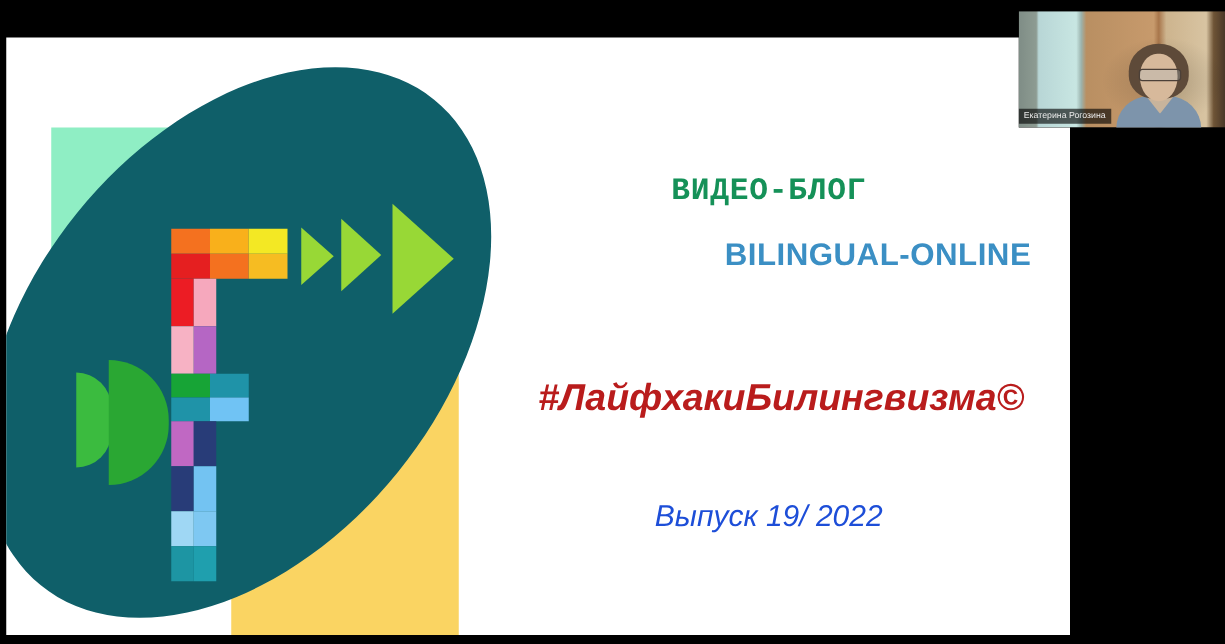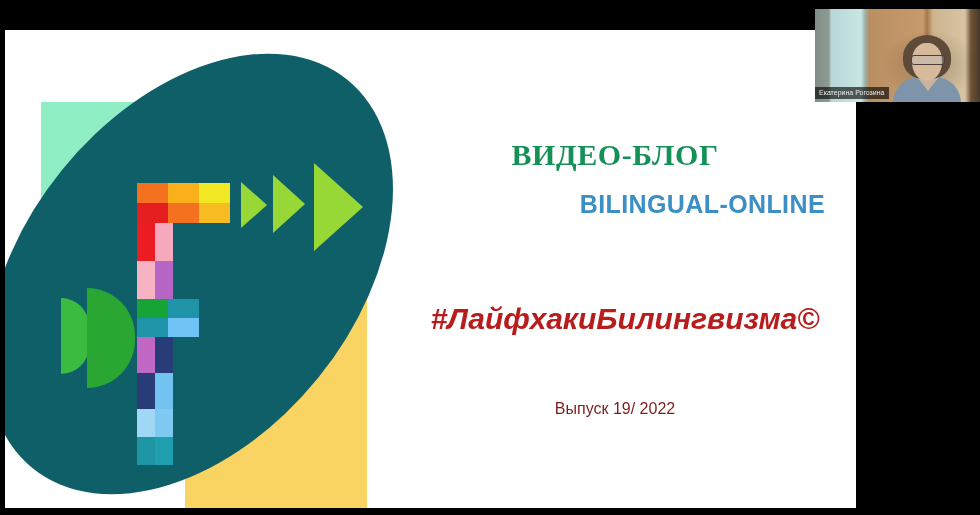--- a/index.html
+++ b/index.html
@@ -146,24 +146,24 @@
     width: 451px;
     height: 478px;
   }
 
   .title-1 {
     position: absolute;
     left: 0; top: 108px;
     width: 420px;
     text-align: center;
     color: #159158;
-    font-size: 30px;
+    font-size: 25px;
     font-weight: bold;
     letter-spacing: 0.6px;
-    font-family: Liberation Serif, serif;
+    font-family: Liberation Mono, monospace;
   }
   .title-2 {
     position: absolute;
     left: 0; top: 160px;
     width: 420px;
     text-align: right;
     color: #3b8fc4;
     font-size: 25px;
     font-weight: bold;
     letter-spacing: 0.4px;
@@ -178,22 +178,23 @@
     font-size: 30px;
     font-weight: bold;
     font-style: italic;
     font-family: "Liberation Sans", sans-serif;
   }
   .issue {
     position: absolute;
     left: 0; top: 370px;
     width: 420px;
     text-align: center;
-    color: #7f1d1d;
-    font-size: 16px;
+    color: #1d4ed8;
+    font-size: 24px;
+    font-style: italic;
     font-family: "Liberation Sans", sans-serif;
   }
 
   
   #webcam {
     position: absolute;
     left: 815px;
     top: 9px;
     width: 165px;
     height: 93px;

